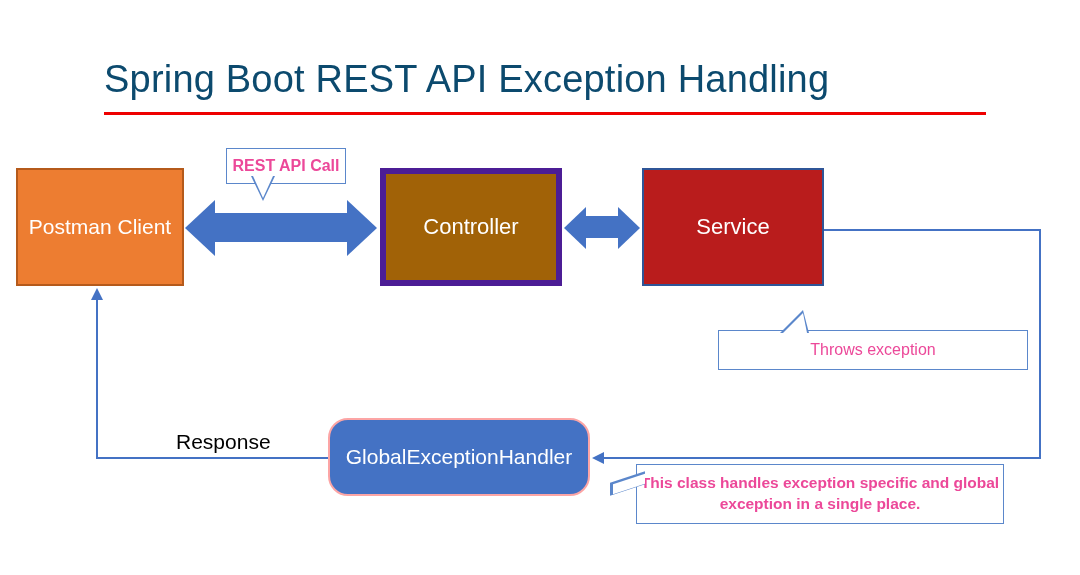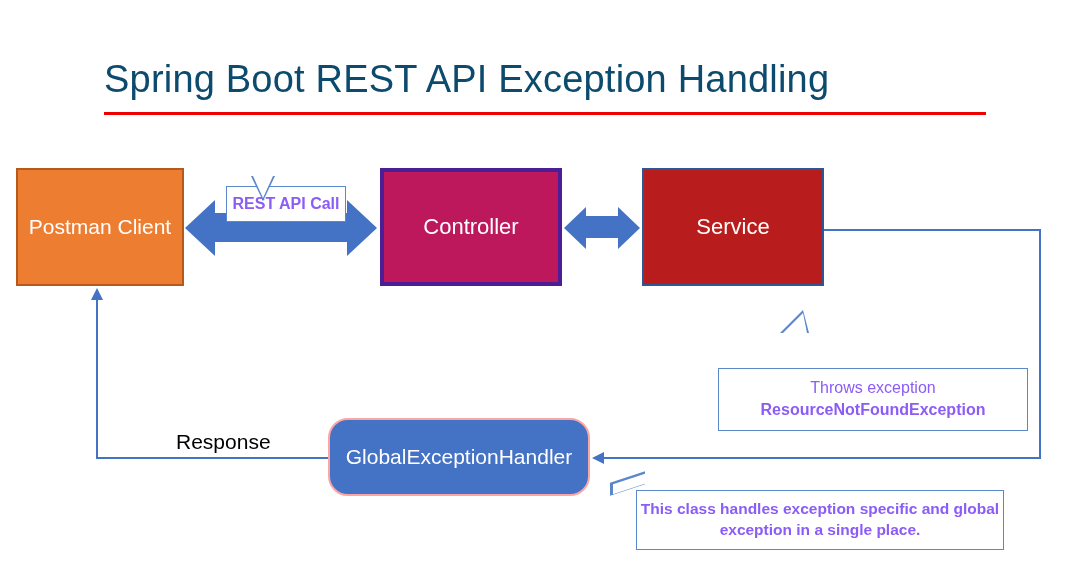--- a/index.html
+++ b/index.html
@@ -44,22 +44,22 @@
       height: 118px;
       background: #ed7d31;
       border: 2px solid #b55a1b;
       font-size: 21px;
     }
     .controller {
       top: 168px;
       left: 380px;
       width: 182px;
       height: 118px;
-      background: #be185d;
-      border: 4px solid #4c1d95;
+      background: #a16207;
+      border: 6px solid #4c1d95;
       font-size: 22px;
     }
     .service {
       top: 168px;
       left: 642px;
       width: 182px;
       height: 118px;
       background: #b91c1c;
       border: 2px solid #2f5597;
       font-size: 22px;
@@ -73,23 +73,22 @@
       border: 2px solid #fca5a5;
       border-radius: 20px;
       font-size: 21px;
     }
     .callout {
       position: absolute;
       background: #fff;
       border: 1.5px solid #5b87cb;
       padding: 8px 1px;
       font-size: 16px;
-      color: #8b5cf6;
+      color: #ec4899;
       text-align: center;
-      margin-top: 38px;
     }
     .api-call-callout {
       top: 148px;
       left: 226px;
       width: 120px;
       font-weight: 700;
     }
     .api-call-tail {
       position: absolute;
       top: 176px;
@@ -131,21 +130,21 @@
       position: absolute;
       top: 310px;
       left: 780px;
       width: 0; height: 0;
       border-left: 23px solid transparent;
       border-right: 6px solid transparent;
       border-bottom: 23px solid #5b87cb;
       z-index: 1;
     }
     .handles-callout {
-      top: 452px;
+      top: 464px;
       left: 636px;
       width: 368px;
       font-weight: 700;
       line-height: 1.35;
       font-size: 15.5px;
     }
     .handles-tail {
       position: absolute;
       top: 479px;
       left: 613px;
@@ -299,21 +298,20 @@
 <div class="arrow2-right"></div>
 
 <div class="api-call-tail-border"></div>
 <div class="api-call-tail"></div>
 <div class="callout api-call-callout">REST API Call</div>
 
 <div class="throws-tail-border"></div>
 <div class="throws-tail"></div>
 <div class="callout throws-callout">
   <div>Throws exception</div>
-  <div class="line2">ResourceNotFoundException</div>
 </div>
 
 <div class="handles-tail-border"></div>
 <div class="handles-tail"></div>
 <div class="callout handles-callout">This class handles exception specific and global exception in a single place.</div>
 
 <div class="thin-line svc-down-h"></div>
 <div class="thin-line svc-down-v"></div>
 <div class="thin-line svc-down-h2"></div>
 <div class="svc-arrow-head"></div>

